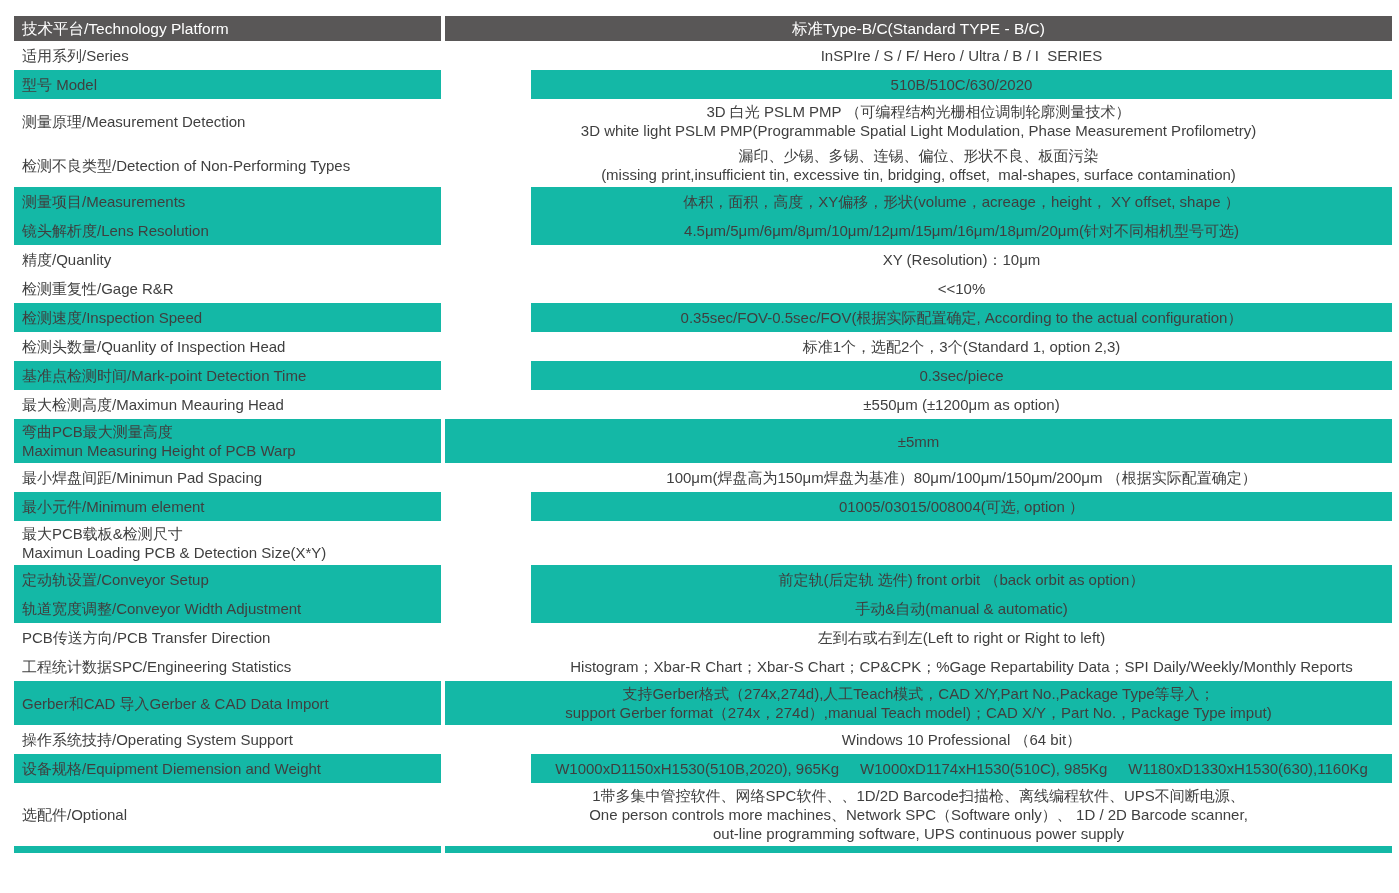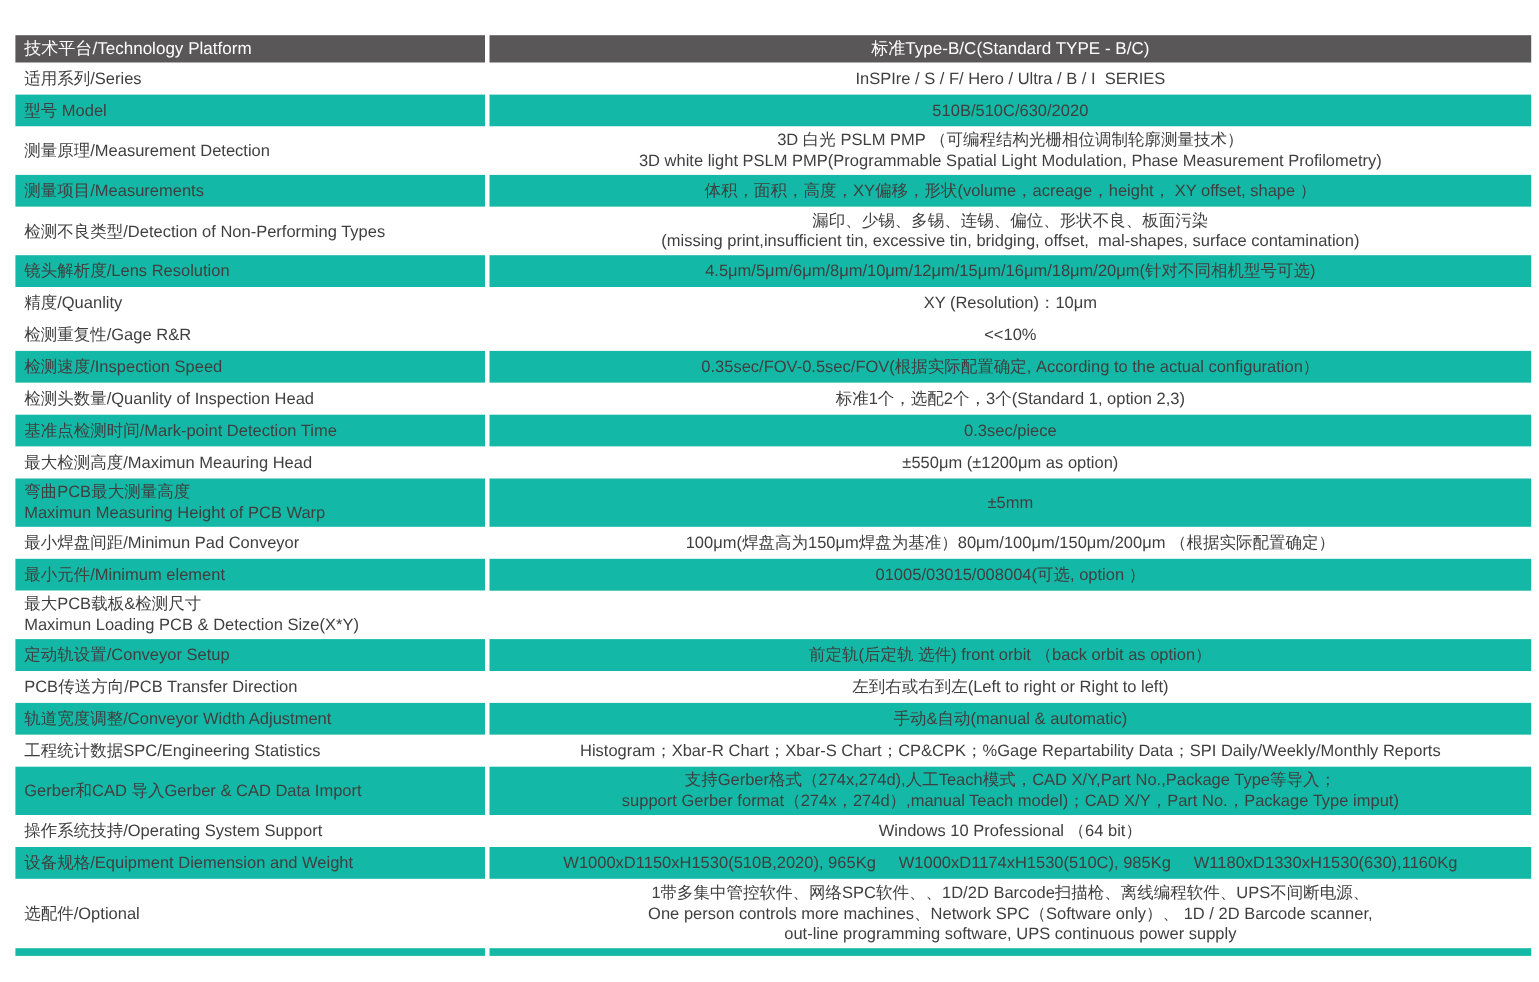--- a/index.html
+++ b/index.html
@@ -11,21 +11,21 @@
   #page {
     position: relative;
     width: 1399px;
     height: 893px;
     background: #ffffff;
     overflow: hidden;
   }
   #spec-table {
     position: absolute;
     left: 14px;
-    top: 32px;
+    top: 16px;
     width: 1378px;
   }
   .row {
     display: flex;
     flex-direction: row;
     align-items: stretch;
     width: 100%;
   }
   .cell {
     display: flex;
@@ -50,21 +50,21 @@
     padding: 3px 6px;
   }
   .cell .line {
     white-space: pre-wrap;
   }
   .gap {
     width: 4px;
     flex: 0 0 4px;
     background: #ffffff;
   }
-  .row.h1 { min-height: 29px; }
+  .row.h1 { min-height: 29px; gap: 43px; }
   .row.h2 { min-height: 42px; }
   .row.h3 { min-height: 63px; }
   .row.strip { min-height: 7px; }
   .row.strip .cell { padding: 0; }
   .row.shaded .cell { background: #14b8a6; }
   .row.plain .cell { background: #ffffff; }
   
   #header-row .cell {
     background: #595757;
     color: #ffffff;
@@ -111,43 +111,43 @@
     <div class="cell label">
             <div class="line">测量原理/Measurement Detection</div>
           </div>
     <div class="gap"></div>
     <div class="cell value">
             <div class="line">3D 白光 PSLM PMP （可编程结构光栅相位调制轮廓测量技术）</div>
             <div class="line">3D white light PSLM PMP(Programmable Spatial Light Modulation, Phase Measurement Profilometry)</div>
           </div>
   </div>
 
-  <div class="row shaded h1">
-    <div class="cell label">
-            <div class="line">测量项目/Measurements</div>
-          </div>
-    <div class="gap"></div>
-    <div class="cell value">
-            <div class="line">体积，面积，高度，XY偏移，形状(volume，acreage，height， XY offset, shape ）</div>
-          </div>
-  </div>
-
   <div class="row plain h2">
     <div class="cell label">
             <div class="line">检测不良类型/Detection of Non-Performing Types</div>
           </div>
     <div class="gap"></div>
     <div class="cell value">
             <div class="line">漏印、少锡、多锡、连锡、偏位、形状不良、板面污染</div>
             <div class="line">(missing print,insufficient tin, excessive tin, bridging, offset,  mal-shapes, surface contamination)</div>
           </div>
   </div>
 
   <div class="row shaded h1">
     <div class="cell label">
+            <div class="line">测量项目/Measurements</div>
+          </div>
+    <div class="gap"></div>
+    <div class="cell value">
+            <div class="line">体积，面积，高度，XY偏移，形状(volume，acreage，height， XY offset, shape ）</div>
+          </div>
+  </div>
+
+  <div class="row shaded h1">
+    <div class="cell label">
             <div class="line">镜头解析度/Lens Resolution</div>
           </div>
     <div class="gap"></div>
     <div class="cell value">
             <div class="line">4.5μm/5μm/6μm/8μm/10μm/12μm/15μm/16μm/18μm/20μm(针对不同相机型号可选)</div>
           </div>
   </div>
 
   <div class="row plain h1">
     <div class="cell label">
@@ -216,21 +216,21 @@
             <div class="line">Maximun Measuring Height of PCB Warp</div>
           </div>
     <div class="gap"></div>
     <div class="cell value">
             <div class="line">±5mm</div>
           </div>
   </div>
 
   <div class="row plain h1">
     <div class="cell label">
-            <div class="line">最小焊盘间距/Minimun Pad Conveyor</div>
+            <div class="line">最小焊盘间距/Minimun Pad Spacing</div>
           </div>
     <div class="gap"></div>
     <div class="cell value">
             <div class="line">100μm(焊盘高为150μm焊盘为基准）80μm/100μm/150μm/200μm （根据实际配置确定）</div>
           </div>
   </div>
 
   <div class="row shaded h1">
     <div class="cell label">
             <div class="line">最小元件/Minimum element</div>
@@ -252,37 +252,37 @@
   <div class="row shaded h1">
     <div class="cell label">
             <div class="line">定动轨设置/Conveyor Setup</div>
           </div>
     <div class="gap"></div>
     <div class="cell value">
             <div class="line">前定轨(后定轨 选件) front orbit （back orbit as option）</div>
           </div>
   </div>
 
+  <div class="row shaded h1">
+    <div class="cell label">
+            <div class="line">轨道宽度调整/Conveyor Width Adjustment</div>
+          </div>
+    <div class="gap"></div>
+    <div class="cell value">
+            <div class="line">手动&amp;自动(manual &amp; automatic)</div>
+          </div>
+  </div>
+
   <div class="row plain h1">
     <div class="cell label">
             <div class="line">PCB传送方向/PCB Transfer Direction</div>
           </div>
     <div class="gap"></div>
     <div class="cell value">
             <div class="line">左到右或右到左(Left to right or Right to left)</div>
-          </div>
-  </div>
-
-  <div class="row shaded h1">
-    <div class="cell label">
-            <div class="line">轨道宽度调整/Conveyor Width Adjustment</div>
-          </div>
-    <div class="gap"></div>
-    <div class="cell value">
-            <div class="line">手动&amp;自动(manual &amp; automatic)</div>
           </div>
   </div>
 
   <div class="row plain h1">
     <div class="cell label">
             <div class="line">工程统计数据SPC/Engineering Statistics</div>
           </div>
     <div class="gap"></div>
     <div class="cell value">
             <div class="line">Histogram；Xbar-R Chart；Xbar-S Chart；CP&amp;CPK；%Gage Repartability Data；SPI Daily/Weekly/Monthly Reports</div>

